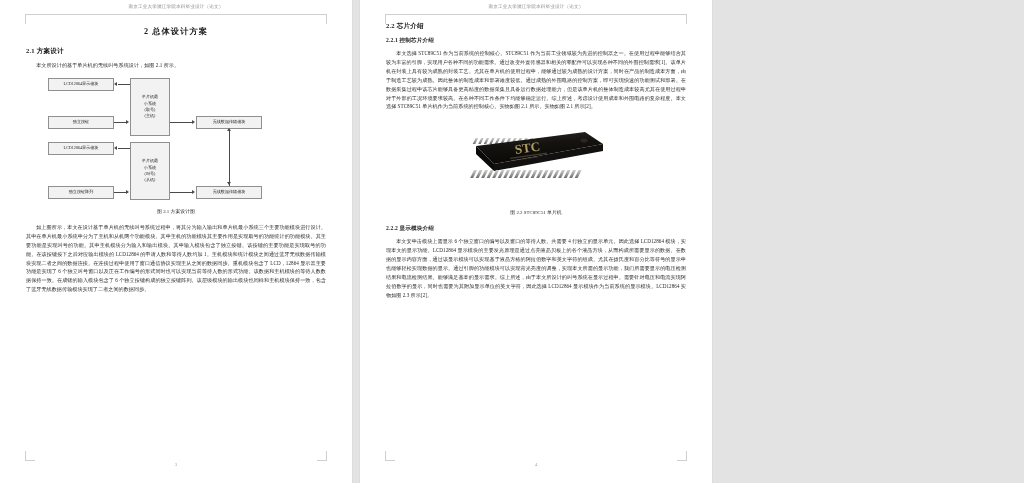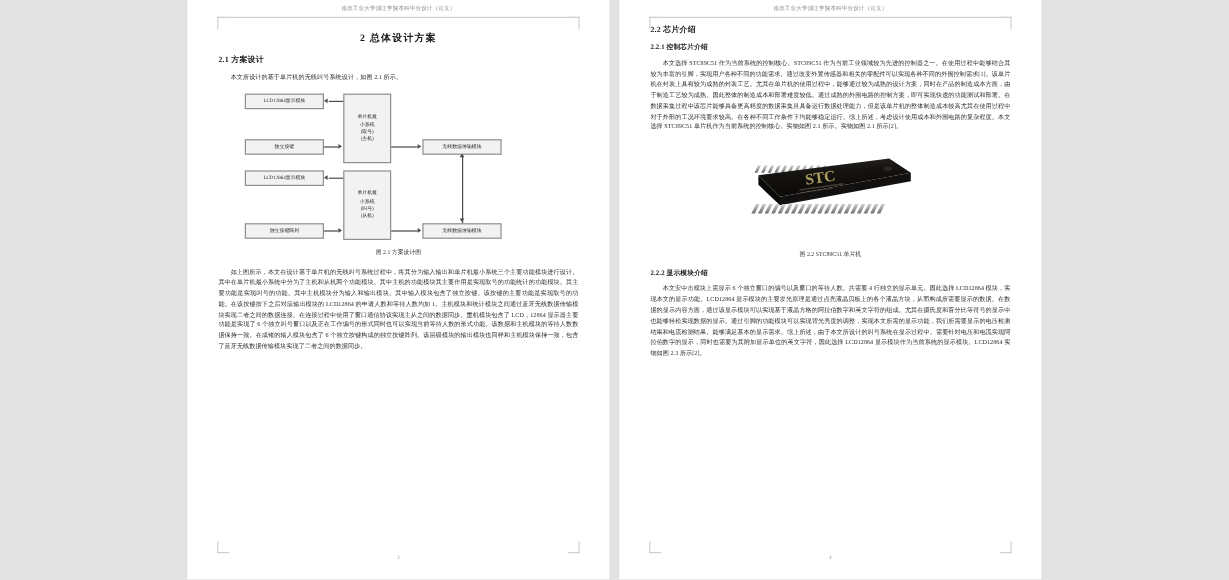--- a/index.html
+++ b/index.html
@@ -2,21 +2,21 @@
 <html><head>
 <meta charset="utf-8">
 <style>
   html,body{margin:0;padding:0;}
   body{
     width:1024px;height:483px;overflow:hidden;
     background:#e3e3e3;
     font-family:"Liberation Serif","DejaVu Serif",serif;
     -webkit-font-smoothing:antialiased;
   }
-  .viewer{position:relative;width:1024px;height:406px;display:flex;justify-content:center;}
+  .viewer{position:relative;width:1024px;height:406px;display:flex;justify-content:flex-start;}
   .pages{display:flex;gap:8px;}
   .page{
     position:relative;
     width:352px;height:483px;
     background:#ffffff;
     box-shadow:0 0 0 1px #dcdcdc;
     overflow:hidden;
   }
   
   .cmark{position:absolute;width:9px;height:9px;pointer-events:none;}

